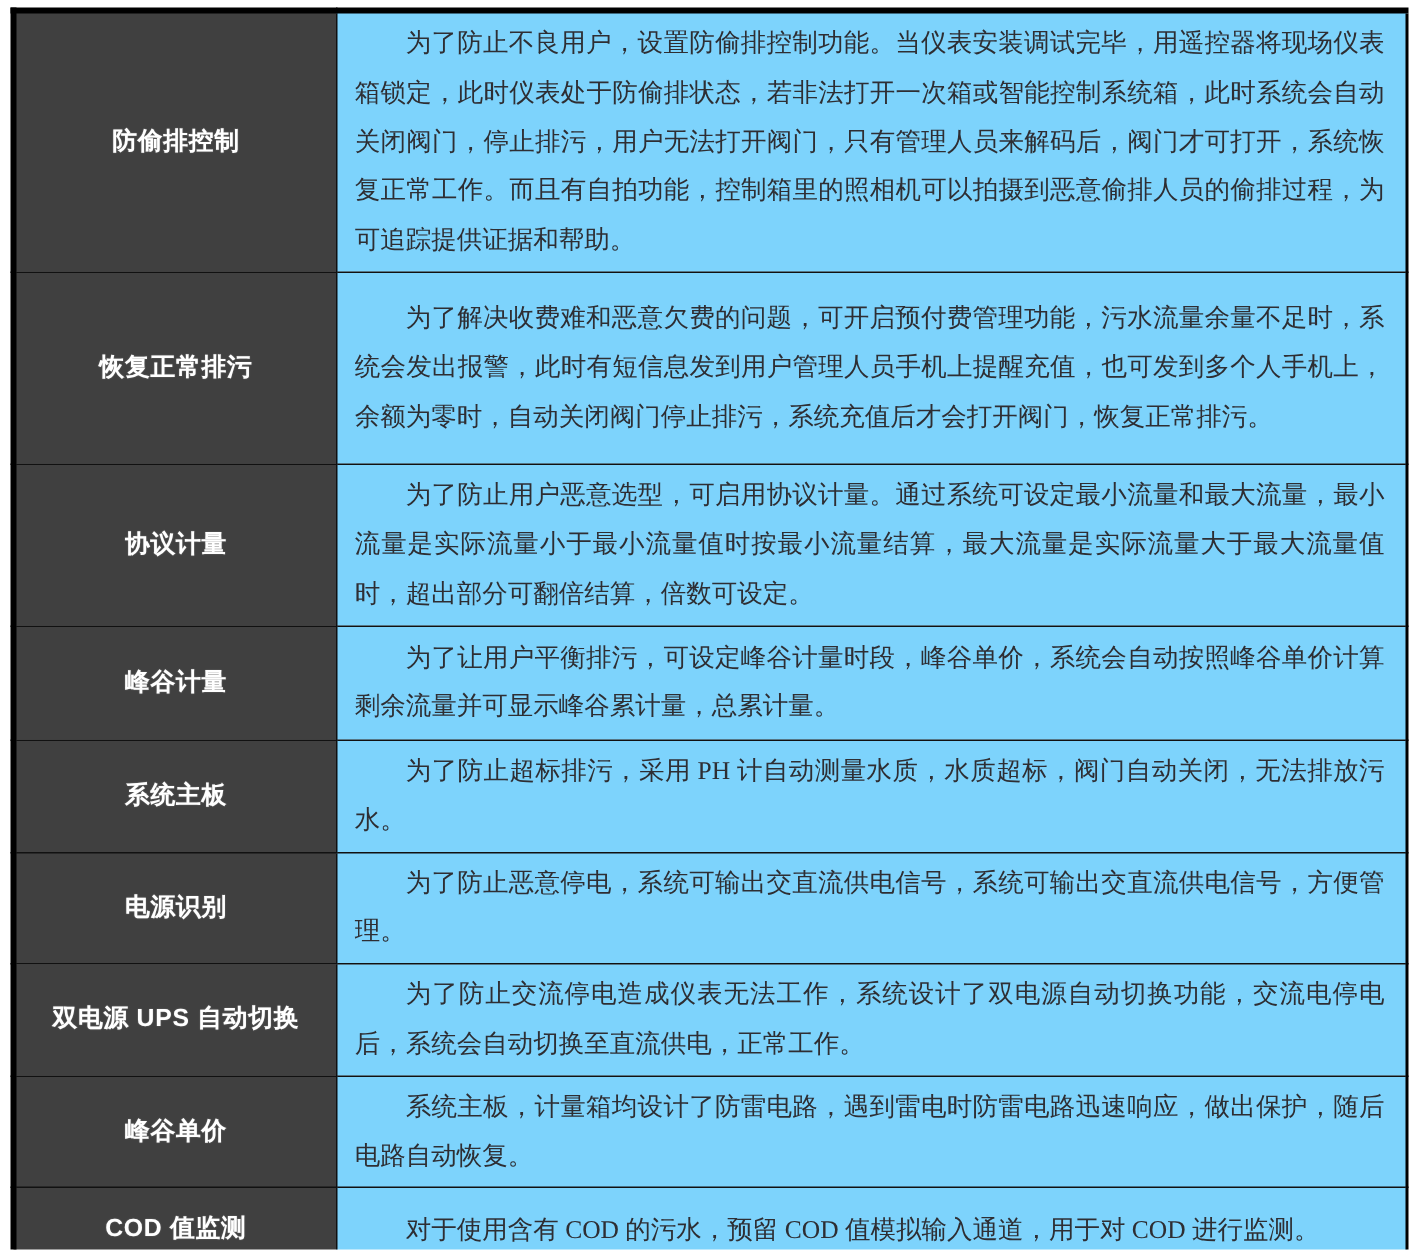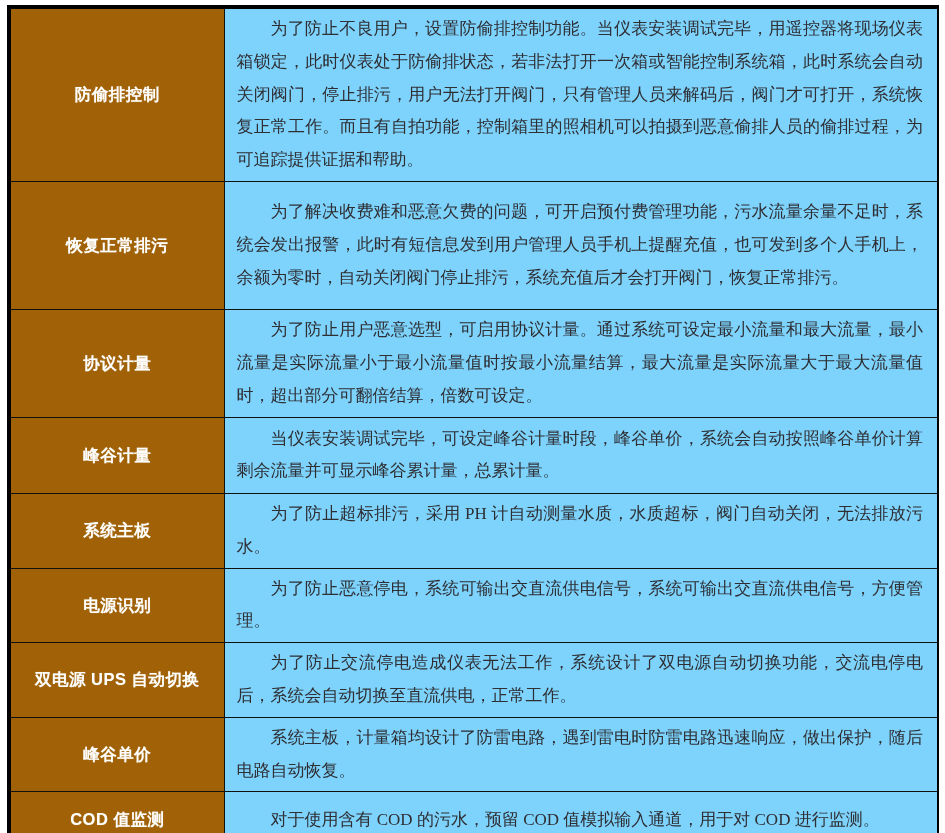--- a/index.html
+++ b/index.html
@@ -36,21 +36,21 @@
     border-top: 4px solid #000000;
     border-left: 4px solid #000000;
     border-right: 2px solid #000000;
     border-bottom: 2px solid #000000;
   }
 
   .feature-table tr { }
 
   .label-cell {
     width: 215px;
-    background: #a16207;
+    background: #404040;
     color: #ffffff;
     text-align: center;
     vertical-align: middle;
     font-family: "Liberation Sans", "DejaVu Sans", sans-serif;
     font-weight: bold;
     font-size: 16.5px;
     letter-spacing: 0.5px;
     border-bottom: 1.5px solid #111111;
     border-right: 1.5px solid #111111;
     padding: 2px 4px;
@@ -120,21 +120,21 @@
       <tr class="r3">
         <td class="label-cell">协议计量</td>
         <td class="desc-cell">
           <p>为了防止用户恶意选型，可启用协议计量。通过系统可设定最小流量和最大流量，最小流量是实际流量小于最小流量值时按最小流量结算，最大流量是实际流量大于最大流量值时，超出部分可翻倍结算，倍数可设定。</p>
         </td>
       </tr>
 
       <tr class="r4">
         <td class="label-cell">峰谷计量</td>
         <td class="desc-cell">
-          <p>当仪表安装调试完毕，可设定峰谷计量时段，峰谷单价，系统会自动按照峰谷单价计算剩余流量并可显示峰谷累计量，总累计量。</p>
+          <p>为了让用户平衡排污，可设定峰谷计量时段，峰谷单价，系统会自动按照峰谷单价计算剩余流量并可显示峰谷累计量，总累计量。</p>
         </td>
       </tr>
 
       <tr class="r5">
         <td class="label-cell">系统主板</td>
         <td class="desc-cell">
           <p>为了防止超标排污，采用 PH 计自动测量水质，水质超标，阀门自动关闭，无法排放污水。</p>
         </td>
       </tr>
 

